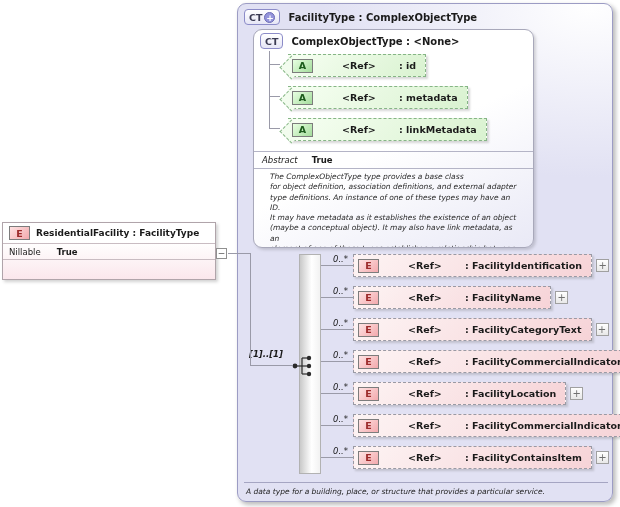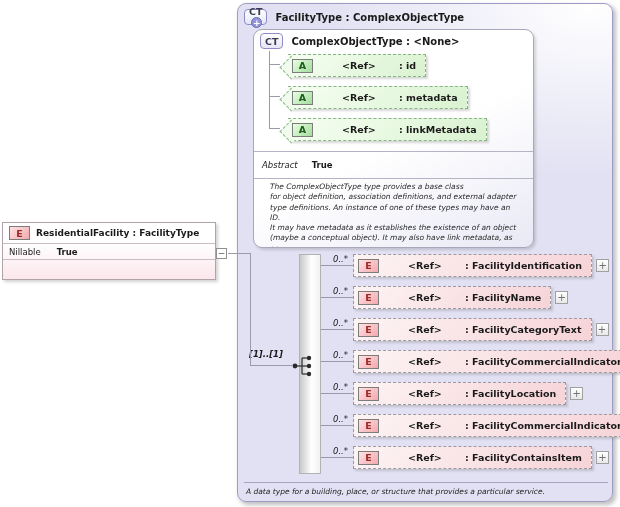--- a/index.html
+++ b/index.html
@@ -28,21 +28,21 @@
 
   
   .badge { display:inline-flex; align-items:center; justify-content:center;
     font-weight:bold; flex:0 0 auto; }
   .badge-e { width:21px; height:14px; font-size:9.5px; color:#9c2a2a;
     border:1px solid #7c7c7c; background:linear-gradient(135deg,#ffe3e3,#f2a9ad); }
   .badge-a { width:21px; height:14px; font-size:9.5px; color:#1d5c1d;
     border:1px solid #7c7c7c; background:linear-gradient(135deg,#e8ffe2,#a4dc9c); }
   .badge-ct { height:16px; padding:0 4px; font-size:9.5px; color:#3a3a52;
     border:1px solid #8c8cc8; border-radius:4px;
-    background:linear-gradient(#ffffff,#e6e6f6);flex-direction:column; }
+    background:linear-gradient(#ffffff,#e6e6f6); }
   .plus-circle { display:inline-block; width:11px; height:11px; margin-left:2px;
     border-radius:50%; background:#9595dc; border:1px solid #6c6cb4;
     color:#fff; font-size:9px; line-height:10px; text-align:center; font-weight:bold; }
 
   
   .panel {
     position:absolute; left:237px; top:3px; width:376px; height:499px;
     border:1px solid #9c9cc4; border-radius:9px;
     background:radial-gradient(ellipse 430px 280px at 94% 0%, #ffffff 0%, #e1e1f3 62%);
     box-shadow:2.5px 2.5px 4px rgba(0,0,0,.25);
@@ -58,21 +58,21 @@
     position:absolute; left:15px; top:25px; width:281px; height:219px;
     border:1px solid #a8a8ba; border-radius:9px;
     background:linear-gradient(155deg,#ffffff 52%,#e9e9f6);
     box-shadow:2px 2px 3px rgba(0,0,0,.15); overflow:hidden;
   }
   .inner-hdr { display:flex; align-items:center; gap:8px; height:22px; padding:0 6px; }
   .inner-title { font-size:10px; font-weight:bold; white-space:nowrap; }
   .attrs { padding:2px 0 0 26px; }
   .attr-row { height:23px; margin-bottom:9px; display:flex; }
   .attr-row:last-child { margin-bottom:10px; }
-  .abstract-row { display:flex; align-items:center; height:28px; padding:0 8px;
+  .abstract-row { display:flex; align-items:center; height:18px; padding:0 8px;
     border-top:1px solid #b4b4c6; border-bottom:1px solid #b4b4c6; font-size:8.5px; }
   .abstract-row .k { font-style:italic; }
   .abstract-row .v { font-weight:bold; margin-left:14px; }
   .inner-desc { padding:3px 16px; font-size:7.5px; font-style:italic; color:#2a2a2a;
     line-height:10.3px; white-space:pre-line; }
 
   
   .tag { position:relative; display:flex; align-items:center; height:23px;
     padding:0 9px 0 4px; gap:5px;
     box-shadow:2px 2px 2px rgba(110,110,110,.28); }

